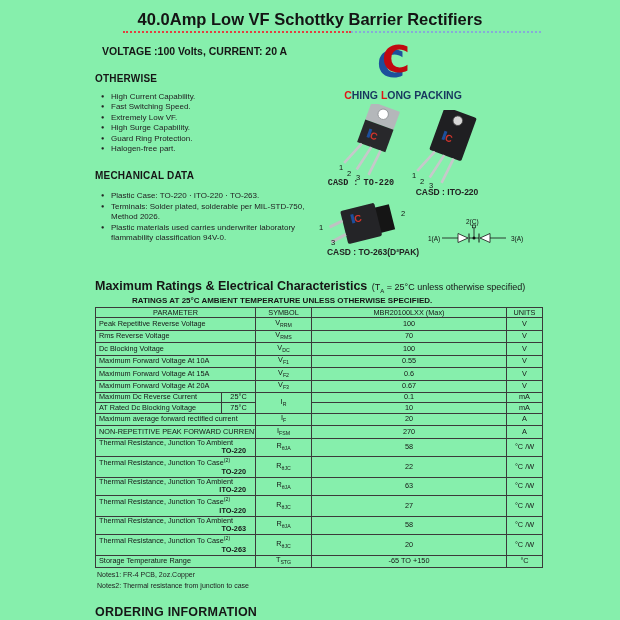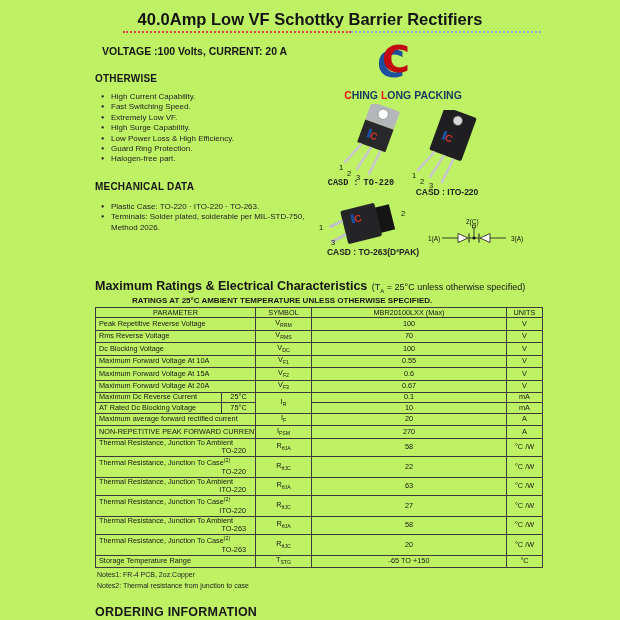--- a/index.html
+++ b/index.html
@@ -1,18 +1,18 @@
 <!DOCTYPE html>
 <html><head>
 <meta charset="utf-8">
 <style>
   * { box-sizing: border-box; margin: 0; padding: 0; }
   html,body { width:620px; height:620px; background:#fff; }
   body { font-family:"Liberation Sans", sans-serif; color:#161616; }
-  .page { position:relative; width:620px; height:620px; background:#bef264; overflow:hidden; }
+  .page { position:relative; width:620px; height:620px; background:#86efac; overflow:hidden; }
 
   
   .title { padding-top:10px; text-align:center; font-size:16.5px; font-weight:bold; color:#141414; }
   .title-underline { display:flex; margin:1px 0 0 123px; width:418px; height:3px; }
   .seg-red  { width:228px; border-bottom:2px dotted #e04040; }
   .seg-blue { width:190px; border-bottom:2px dotted #86abd8; }
 
   
   .top { display:flex; padding:7px 0 0 95px; }
   .left-col { width:220px; flex:0 0 220px; }
@@ -46,21 +46,21 @@
 
   
   .ratings { margin:4px 0 0 95px; width:447px; }
   .r-head { font-size:12.5px; font-weight:bold; }
   .r-note { font-size:9px; font-weight:normal; }
   .r-note sub { font-size:6px; }
   .r-sub { font-size:8px; font-weight:bold; margin:2px 0 2px 9px;padding-left:28px; }
   table.rt { border-collapse:collapse; width:447px; font-size:7.3px; table-layout:fixed; }
   table.rt td, table.rt th { border:1px solid #3a3a3a; padding:0.5px 3px; line-height:1.15; height:9px; font-weight:normal; text-align:center; overflow:hidden; white-space:nowrap; }
   table.rt td.param { text-align:left; }
-  table.rt .pkg { font-weight:normal; float:right; padding-right:6px; }
+  table.rt .pkg { font-weight:bold; float:right; padding-right:6px; }
   table.rt sub { font-size:5.2px; }
   table.rt sup { font-size:5.2px; }
   .notes { margin:2px 0 0 97px; font-size:7px; line-height:1.55; color:#222; }
 
   
   .ordering { margin:13px 0 0 95px; }
   .o-head { font-size:12.5px; font-weight:bold; letter-spacing:.2px; }
 </style>
 </head>
 <body>
@@ -77,29 +77,29 @@
 
     <div class="left-col">
       <div class="subtitle">VOLTAGE :100 Volts, CURRENT: 20 A</div>
 
       <div class="sec-h">OTHERWISE</div>
       <ul class="bullets">
         <li>High Current Capability.</li>
         <li>Fast Switching Speed.</li>
         <li>Extremely Low VF.</li>
         <li>High Surge Capability.</li>
-        <li>Low Power Loss &amp; High Efficiency.</li>
         <li>Guard Ring Protection.</li>
         <li>Halogen-free part.</li>
       </ul>
 
       <div class="sec-h">MECHANICAL DATA</div>
       <ul class="bullets mech">
         <li>Plastic Case: TO-220 · ITO-220 · TO-263.</li>
         <li>Terminals: Solder plated, solderable per MIL-STD-750, Method 2026.</li>
+        <li>Plastic materials used carries underwriter laboratory flammability classification 94V-0.</li>
       </ul>
     </div>
 
     <div class="right-col">
       <div class="logo">
         <span class="logo-back">C</span>
         <span class="logo-front">C</span>
       </div>
       <div class="brand"><span class="red">C</span><span class="navy">HING </span><span class="red">L</span><span class="navy">ONG PACKING</span></div>
 

